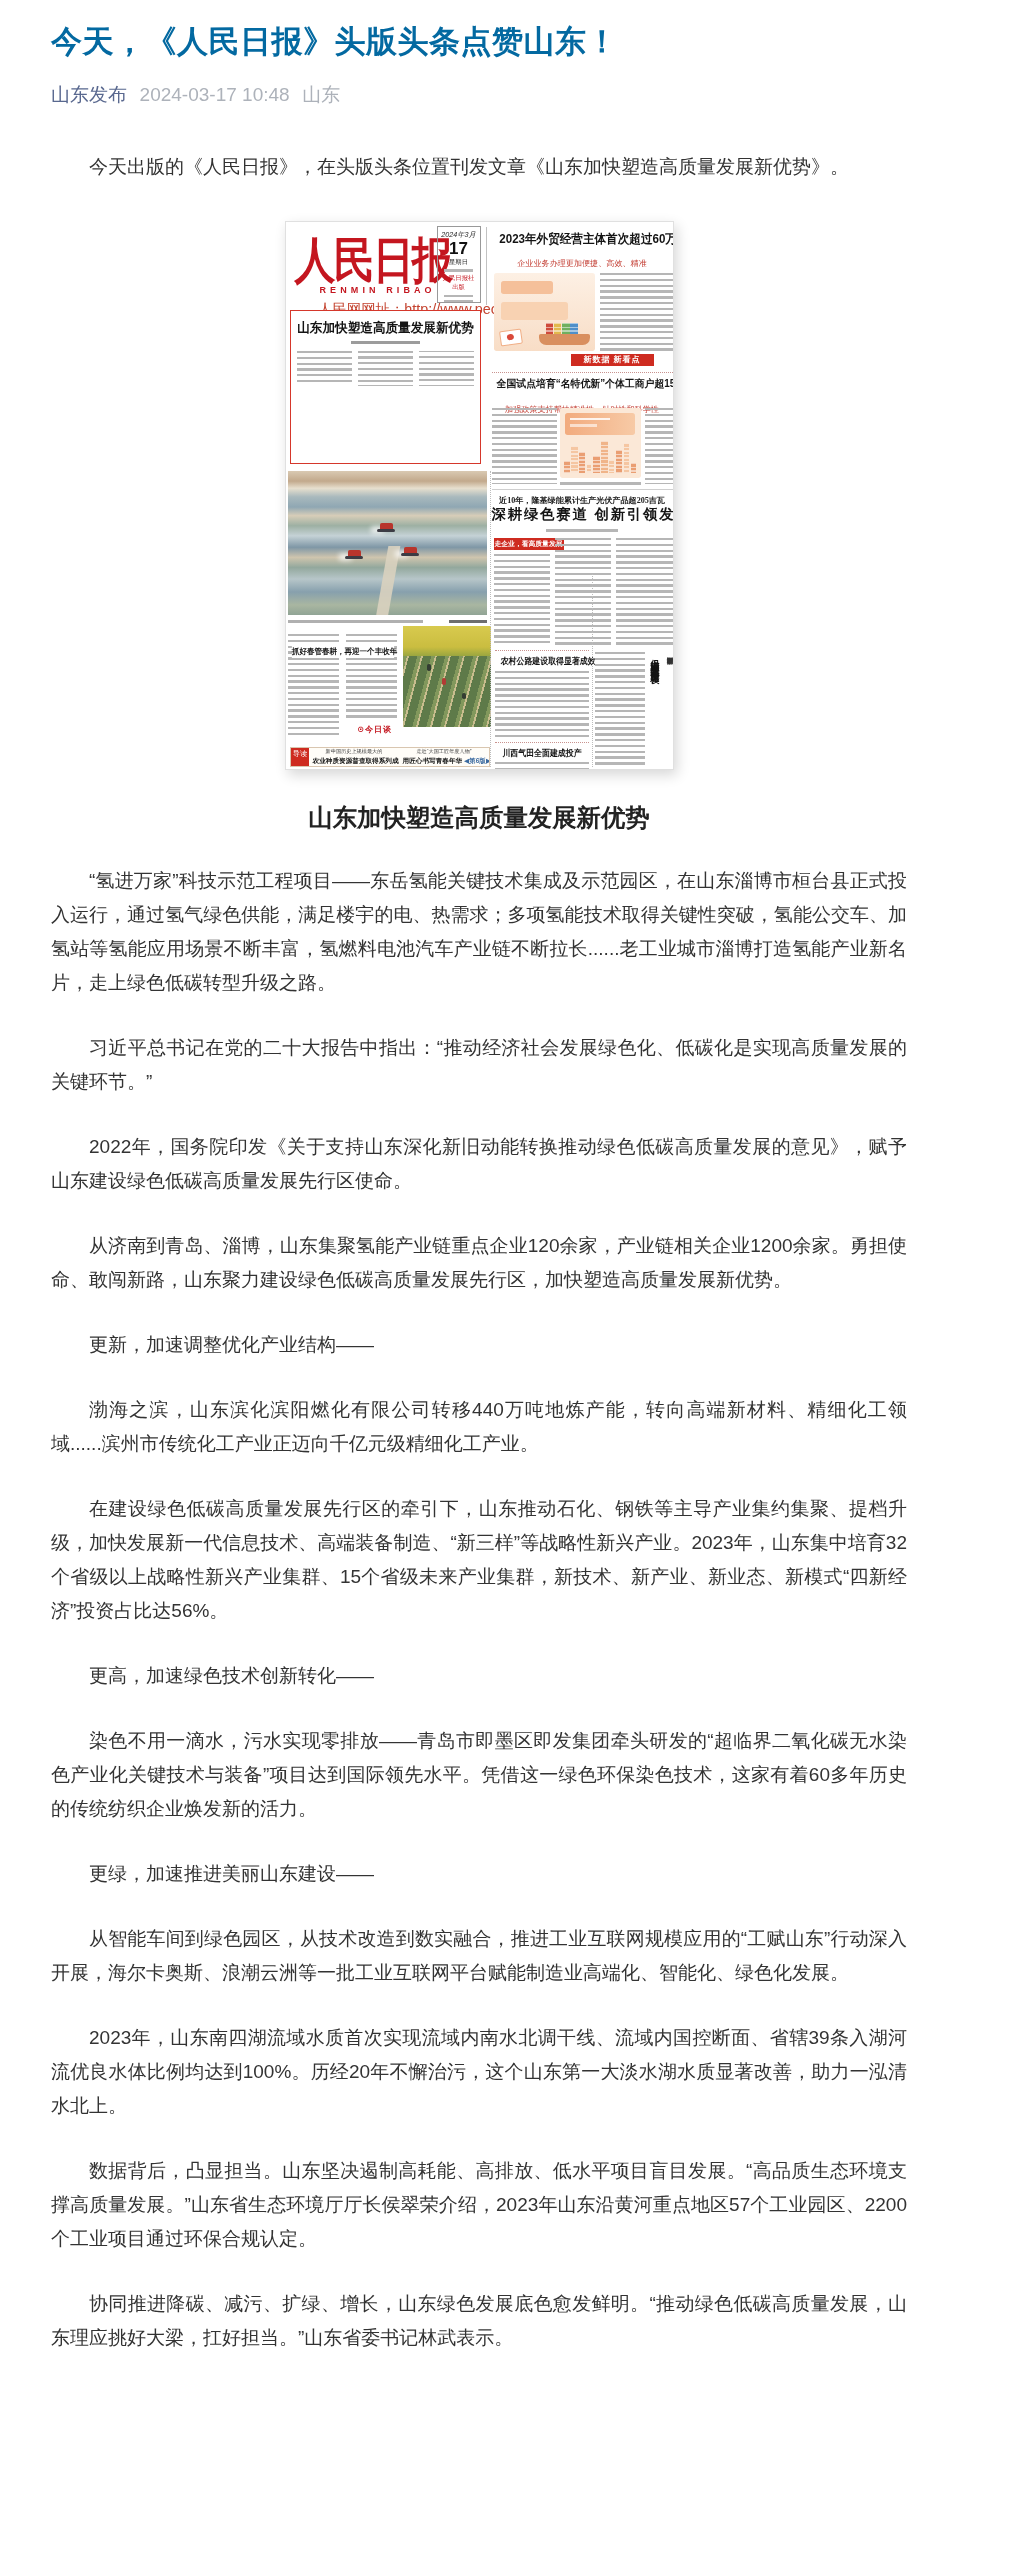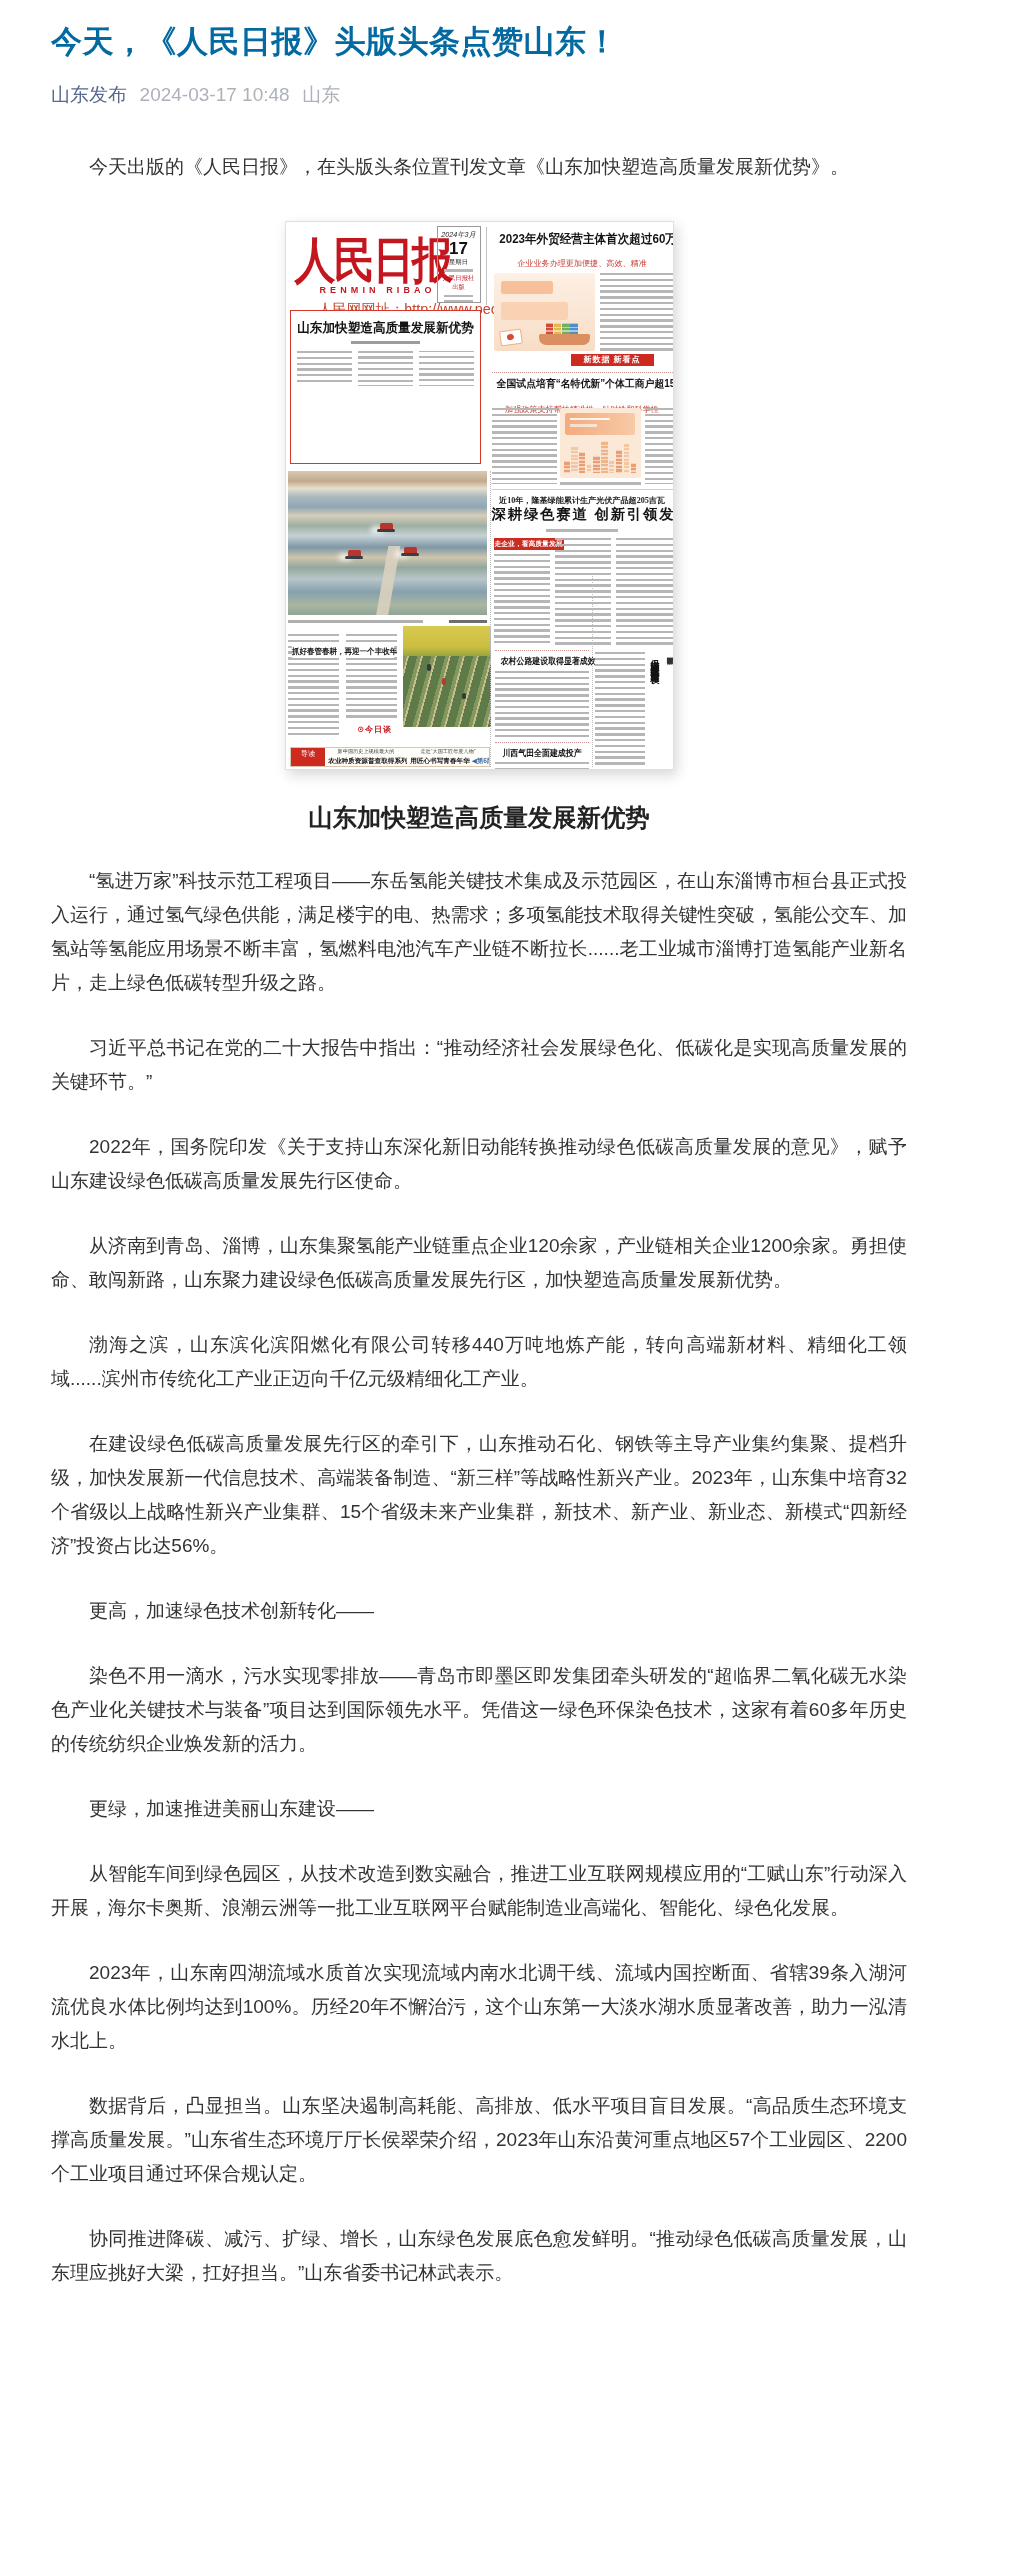--- a/index.html
+++ b/index.html
@@ -130,21 +130,21 @@
   }
   .np-photo2:before{content:"";position:absolute;left:0;top:0;width:100%;height:30%;
     background:linear-gradient(180deg,#d8ca4e 0%,#cabd40 70%,#9aa63f 100%);}
   .person{position:absolute;width:3.6px;height:6.3px;background:#333c32;border-radius:1.8px;}
   .person.red{background:#b23b34;}
   .np-guide{
     left:4.5px;top:525px;width:200px;height:20px;border:0.9px solid #d9c6b0;
     display:flex;align-items:stretch;background:#fffdf8;
   }
   .np-guide .tag{
-    width:34px;background:#ce2b20;color:#fff;font-size:7.2px;line-height:9px;
+    width:18px;background:#ce2b20;color:#fff;font-size:7.2px;line-height:9px;
     text-align:center;padding-top:0.9px;word-break:break-all;
   }
   .np-guide .entry{flex:1;text-align:center;overflow:hidden;padding-top:0.9px;}
   .np-guide .l1{font-size:7.2px;transform:scale(.72);transform-origin:center top;color:#444;line-height:8.1px;white-space:nowrap;}
   .np-guide .l2{font-size:7.2px;font-weight:700;color:#111;line-height:9px;white-space:nowrap;transform:scale(.92);transform-origin:center top;}
   .np-guide .pg{color:#3b6aa0;}
   .np-h5{
     width:94px;text-align:center;color:#141414;font-weight:700;font-size:9px;
     white-space:nowrap;transform:scaleX(.88);transform-origin:center;
   }
@@ -319,20 +319,21 @@
 
       </div>
     </figure>
 
     <figcaption class="figcaption">山东加快塑造高质量发展新优势</figcaption>
 
     <p class="afterfig">“氢进万家”科技示范工程项目——东岳氢能关键技术集成及示范园区，在山东淄博市桓台县正式投入运行，通过氢气绿色供能，满足楼宇的电、热需求；多项氢能技术取得关键性突破，氢能公交车、加氢站等氢能应用场景不断丰富，氢燃料电池汽车产业链不断拉长......老工业城市淄博打造氢能产业新名片，走上绿色低碳转型升级之路。</p>
     <p>习近平总书记在党的二十大报告中指出：“推动经济社会发展绿色化、低碳化是实现高质量发展的关键环节。”</p>
     <p>2022年，国务院印发《关于支持山东深化新旧动能转换推动绿色低碳高质量发展的意见》，赋予山东建设绿色低碳高质量发展先行区使命。</p>
     <p>从济南到青岛、淄博，山东集聚氢能产业链重点企业120余家，产业链相关企业1200余家。勇担使命、敢闯新路，山东聚力建设绿色低碳高质量发展先行区，加快塑造高质量发展新优势。</p>
+    <p>更新，加速调整优化产业结构——</p>
     <p>渤海之滨，山东滨化滨阳燃化有限公司转移440万吨地炼产能，转向高端新材料、精细化工领域......滨州市传统化工产业正迈向千亿元级精细化工产业。</p>
     <p>在建设绿色低碳高质量发展先行区的牵引下，山东推动石化、钢铁等主导产业集约集聚、提档升级，加快发展新一代信息技术、高端装备制造、“新三样”等战略性新兴产业。2023年，山东集中培育32个省级以上战略性新兴产业集群、15个省级未来产业集群，新技术、新产业、新业态、新模式“四新经济”投资占比达56%。</p>
     <p>更高，加速绿色技术创新转化——</p>
     <p>染色不用一滴水，污水实现零排放——青岛市即墨区即发集团牵头研发的“超临界二氧化碳无水染色产业化关键技术与装备”项目达到国际领先水平。凭借这一绿色环保染色技术，这家有着60多年历史的传统纺织企业焕发新的活力。</p>
     <p>更绿，加速推进美丽山东建设——</p>
     <p>从智能车间到绿色园区，从技术改造到数实融合，推进工业互联网规模应用的“工赋山东”行动深入开展，海尔卡奥斯、浪潮云洲等一批工业互联网平台赋能制造业高端化、智能化、绿色化发展。</p>
     <p>2023年，山东南四湖流域水质首次实现流域内南水北调干线、流域内国控断面、省辖39条入湖河流优良水体比例均达到100%。历经20年不懈治污，这个山东第一大淡水湖水质显著改善，助力一泓清水北上。</p>
     <p>数据背后，凸显担当。山东坚决遏制高耗能、高排放、低水平项目盲目发展。“高品质生态环境支撑高质量发展。”山东省生态环境厅厅长侯翠荣介绍，2023年山东沿黄河重点地区57个工业园区、2200个工业项目通过环保合规认定。</p>
     <p>协同推进降碳、减污、扩绿、增长，山东绿色发展底色愈发鲜明。“推动绿色低碳高质量发展，山东理应挑好大梁，扛好担当。”山东省委书记林武表示。</p>
   </div>

